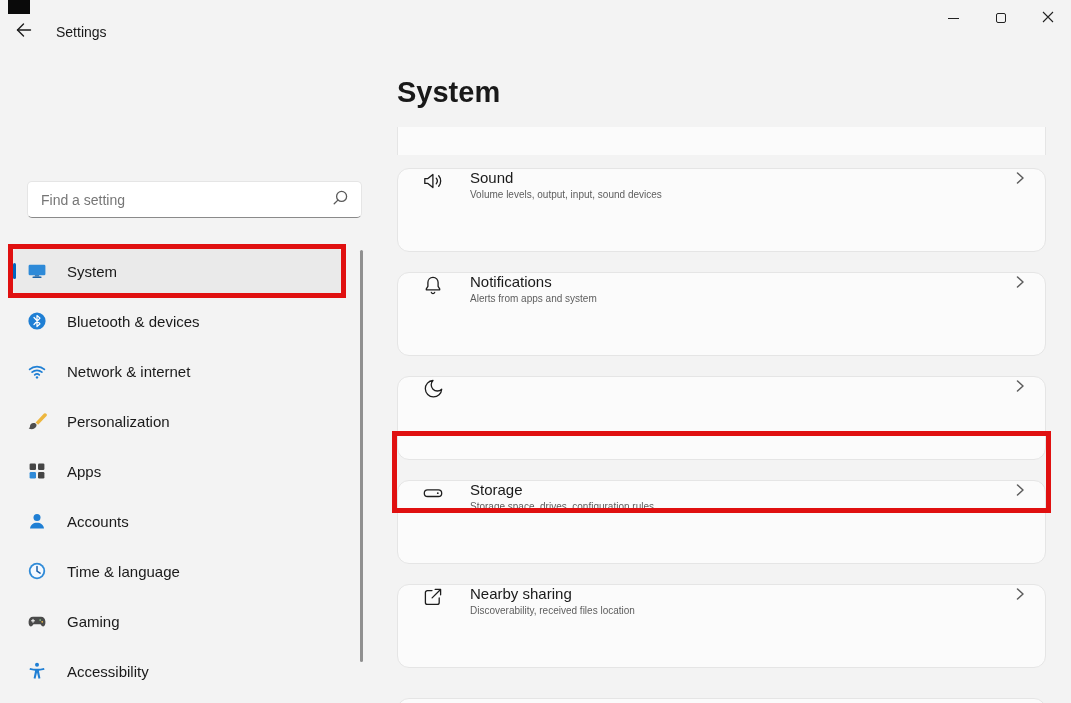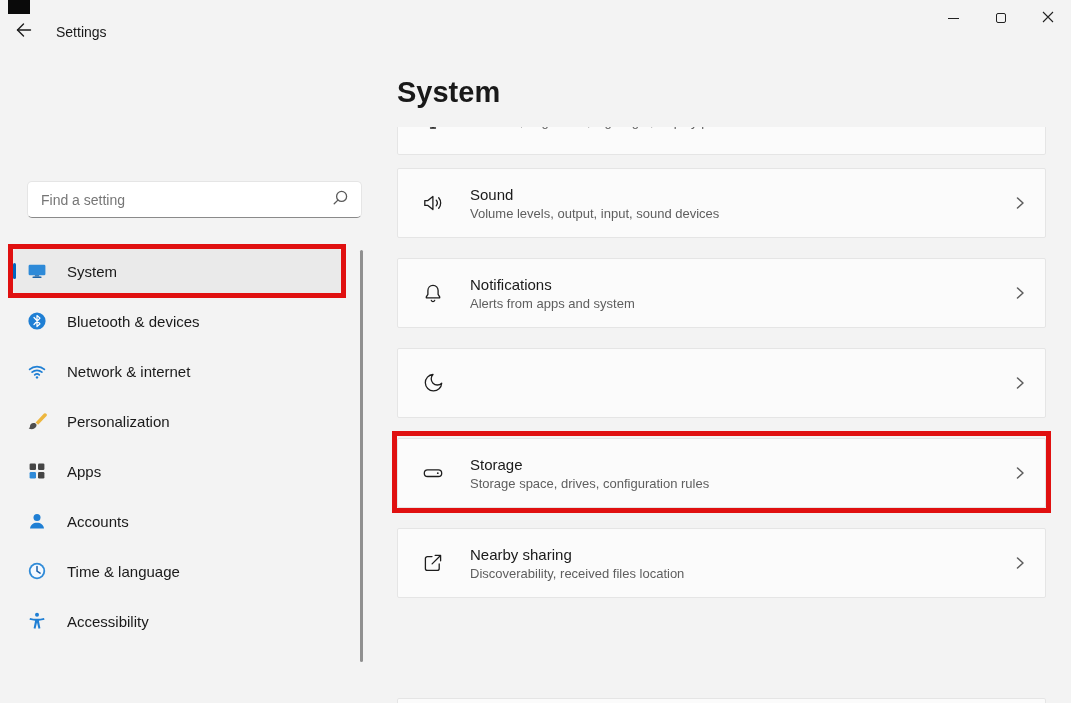--- a/index.html
+++ b/index.html
@@ -45,28 +45,28 @@
   .nav-icon { width:20px; height:20px; flex:0 0 20px; display:flex; align-items:center; justify-content:center; }
   .nav-icon svg { width:20px; height:20px; }
 
   .sidebar-scrollbar { position:absolute; left:360px; top:250px; width:3px; height:412px; background:#909090; border-radius:2px; }
 
   
   .main-heading { position:absolute; left:397px; top:76px; font-size:29px; font-weight:600; color:#191919; }
 
   .cards { position:absolute; left:397px; top:168px; width:649px; display:flex; flex-direction:column; gap:20px; }
   .card {
-    height:70px; background:#fbfbfb; border:1px solid #e5e5e5; border-radius:2px;
-    display:flex; align-items:center; padding:0 16px 0 23px;
+    height:84px; background:#fbfbfb; border:1px solid #e5e5e5; border-radius:12px;
+    display:flex; align-items:flex-start; padding:0 16px 0 23px;
   }
   .card-icon { width:24px; height:24px; margin-right:25px; flex:0 0 24px; display:flex; }
   .card-icon svg { width:24px; height:24px; }
   .card-text { display:flex; flex-direction:column; min-width:0; }
   .card-title { font-size:15px; color:#1a1a1a; }
-  .card-sub { font-size:13px; color:#5e5e5e; margin-top:3px; }
+  .card-sub { font-size:10px; color:#5e5e5e; margin-top:3px; }
   .chevron { margin-left:auto; display:flex; }
 
   .partial-card-outer { position:absolute; left:397px; top:127px; width:649px; height:28px; overflow:hidden; }
   .partial-card-outer .card { position:absolute; top:-42px; left:0; width:649px; }
   .bottom-partial-outer { position:absolute; left:397px; top:698px; width:649px; height:5px; overflow:hidden; }
   .bottom-partial-outer .card { width:649px; }
 
   
   .annotation { position:absolute; border:5px solid var(--color-annotation,#e01010); z-index:30; pointer-events:none; }
   .anno-system { left:8px; top:244px; width:338px; height:54px; }
@@ -176,20 +176,31 @@
       <svg viewBox="0 0 20 20">
           <circle cx="10" cy="10" r="8.2" fill="#2e8ad8"></circle>
           <circle cx="10" cy="10" r="6.4" fill="#f4f9ff"></circle>
           <path d="M10 5.6V10l3.1 2.1" fill="none" stroke="#1b5fa8" stroke-width="1.5" stroke-linecap="round"></path>
         </svg>
     </span>
     <span>Time &amp; language</span>
   </div>
   <div class="nav-item">
     <span class="nav-icon">
+      <svg viewBox="0 0 20 20">
+          <path d="M6 5.8h8c2.5 0 4.2 2 4.4 4.6.2 2.7-.7 5-2.2 5-1.2 0-2-1.1-2.7-2.2H6.5c-.7 1.1-1.5 2.2-2.7 2.2-1.5 0-2.4-2.3-2.2-5C1.8 7.8 3.5 5.8 6 5.8z" fill="#4a4a4a"></path>
+          <path d="M6 8.3v3M4.5 9.8h3" stroke="#fff" stroke-width="1" stroke-linecap="round" fill="none"></path>
+          <circle cx="13.2" cy="9" r="0.85" fill="#8fd693"></circle>
+          <circle cx="15.2" cy="10.8" r="0.85" fill="#f1c04c"></circle>
+        </svg>
+    </span>
+    <span>Gaming</span>
+  </div>
+  <div class="nav-item">
+    <span class="nav-icon">
       <svg viewBox="0 0 20 20" fill="#1f7fd4">
           <circle cx="10" cy="3.7" r="2"></circle>
           <path d="M3 6.9c2.2.6 4.6.9 7 .9s4.8-.3 7-.9l.5 1.8c-1.9.5-3.7.8-5.6 1l1.5 7.6-1.9.4-1.5-6.3-1.5 6.3-1.9-.4 1.5-7.6c-1.9-.2-3.7-.5-5.6-1z"></path>
         </svg>
     </span>
     <span>Accessibility</span>
   </div>
 </div>
 
 <div class="sidebar-scrollbar"></div>

